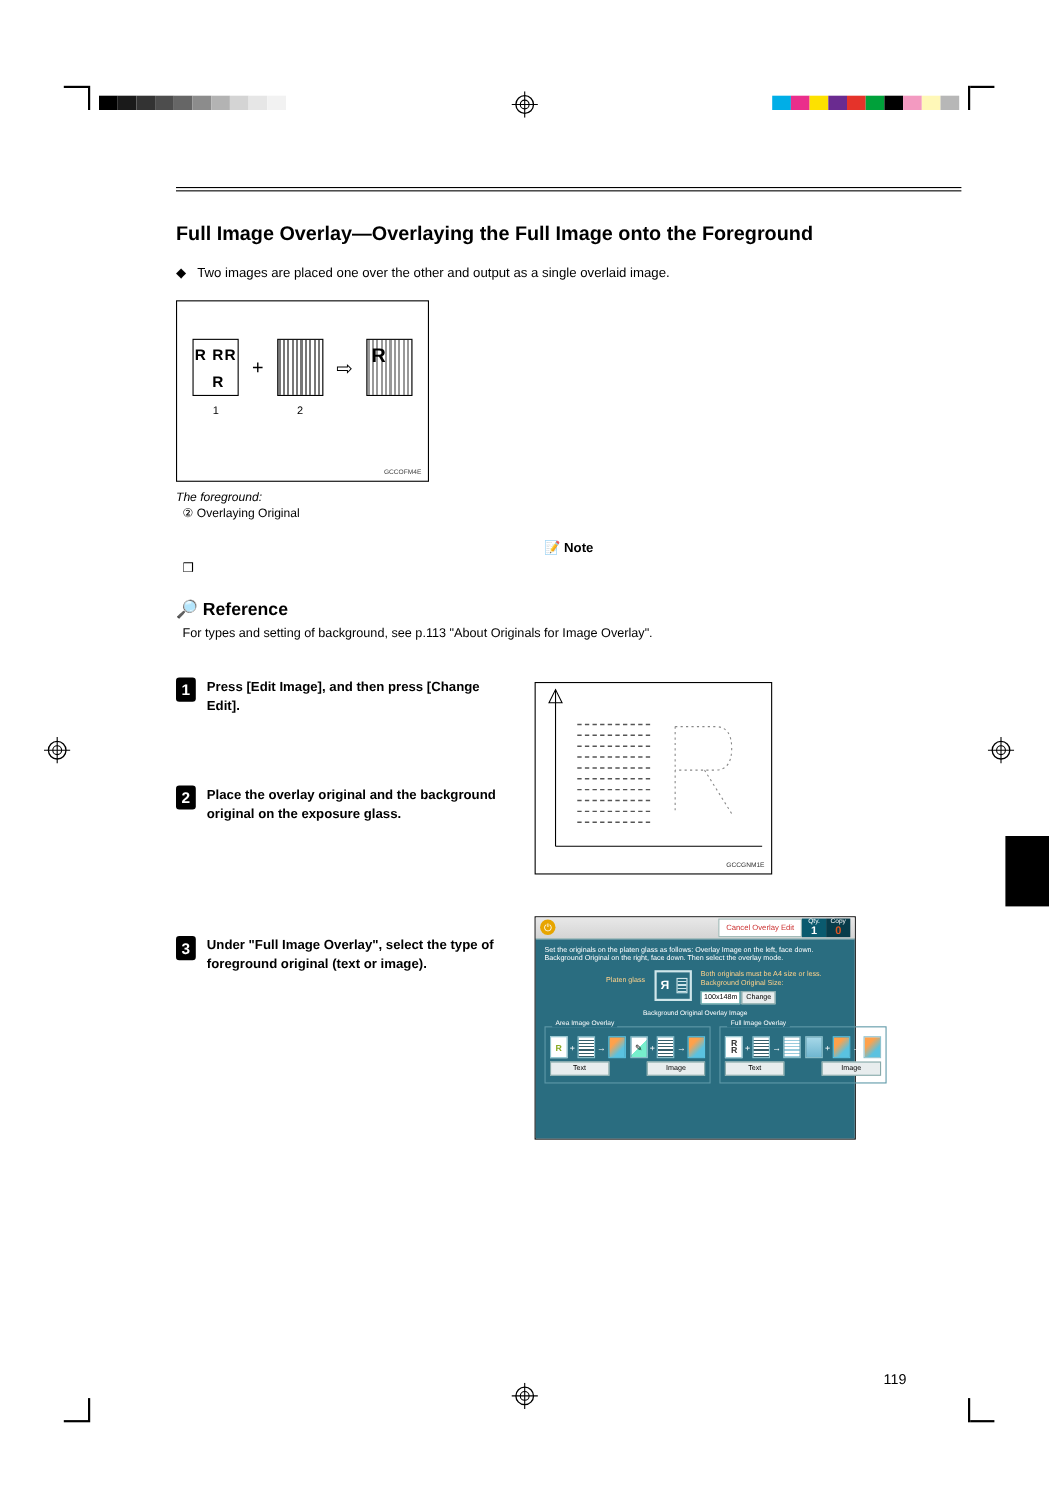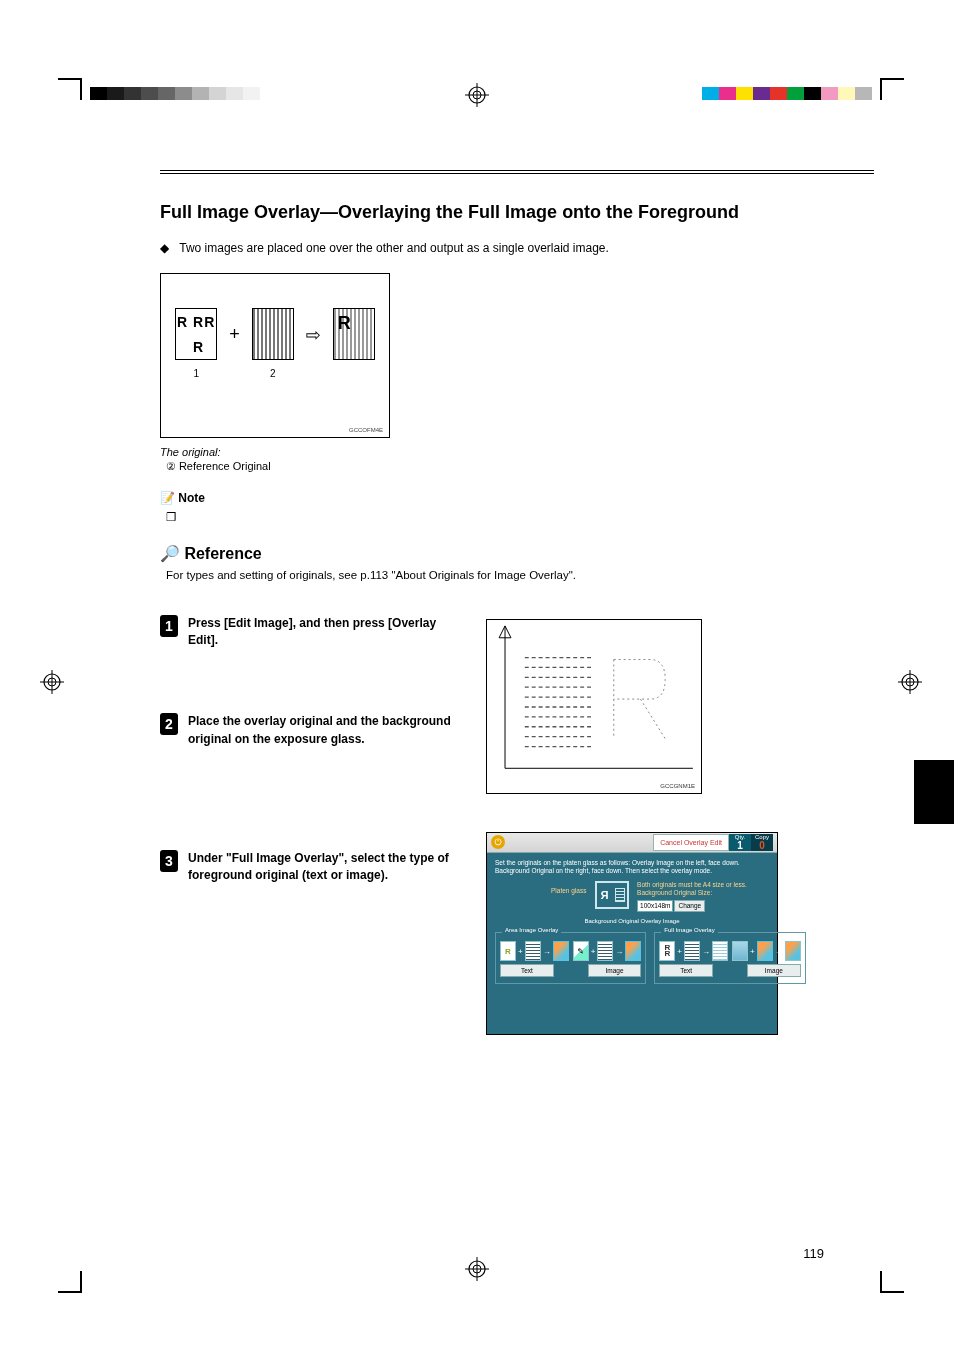--- a/index.html
+++ b/index.html
@@ -111,21 +111,21 @@
     background: transparent; color: #000;
   }
   .plus-sign, .arrow-sign {
     font-size: 18px; padding-top: 16px; display: inline-block;
   }
   .fig-caption { position: absolute; bottom: 4px; right: 6px; font-size: 6px; color: #444; }
 
   .fig-label { font-size: 11px; margin-top: 6px; font-style: italic; }
   .fig-label-item { margin: 2px 0 2px 6px; font-size: 11px; }
 
-  .note-block { margin: 18px 0; }
+  .note-block { margin: 18px 0; text-align: center; }
   .note-title { font-weight: bold; font-size: 12px; margin-bottom: 4px; }
   .note-item { font-size: 11.5px; margin: 2px 0 2px 6px; display: flex; gap: 6px; line-height: 1.5; }
 
   .reference-block { margin: 12px 0 30px 0; }
   .ref-title { font-size: 16px; font-weight: bold; margin-bottom: 4px; }
 
   .twocol {
     display: flex;
     gap: 26px;
     margin-top: 6px;
@@ -372,45 +372,45 @@
     </div>
     <span class="arrow-sign">⇨</span>
     <div class="fig-item">
       <div class="doc-result">
         <span class="r-letter">R</span>
       </div>
     </div>
     <span class="fig-caption">GCCOFM4E</span>
   </div>
 
-  <div class="fig-label">The original:</div>
-  <div class="fig-label-item">② <span>Reference Original</span></div>
+  <div class="fig-label">The foreground:</div>
+  <div class="fig-label-item">② <span>Overlaying Original</span></div>
 
   <div class="note-block">
     <div class="note-title">📝 <span>Note</span></div>
     <div class="note-item">
       <span>❒</span>
     </div>
   </div>
 
   <div class="reference-block">
     <div class="ref-title">🔎 <span>Reference</span></div>
     <div class="note-item">
       <span>
-        <span>For types and setting of originals, see</span>
+        <span>For types and setting of background, see</span>
         <span style="text-decoration: none;">p.113 "About Originals for Image Overlay"</span><span>.</span>
       </span>
     </div>
   </div>
 
   <div class="twocol">
     <div class="leftcol">
       <div class="step-row">
         <div class="step-num">1</div>
-        <div class="step-text">Press [Edit Image], and then press [Overlay Edit].</div>
+        <div class="step-text">Press [Edit Image], and then press [Change Edit].</div>
       </div>
 
       <div style="height: 36px;"></div>
 
       <div class="step-row">
         <div class="step-num">2</div>
         <div class="step-text">Place the overlay original and the background original on the exposure glass.</div>
       </div>
 
       <div style="height: 74px;"></div>

